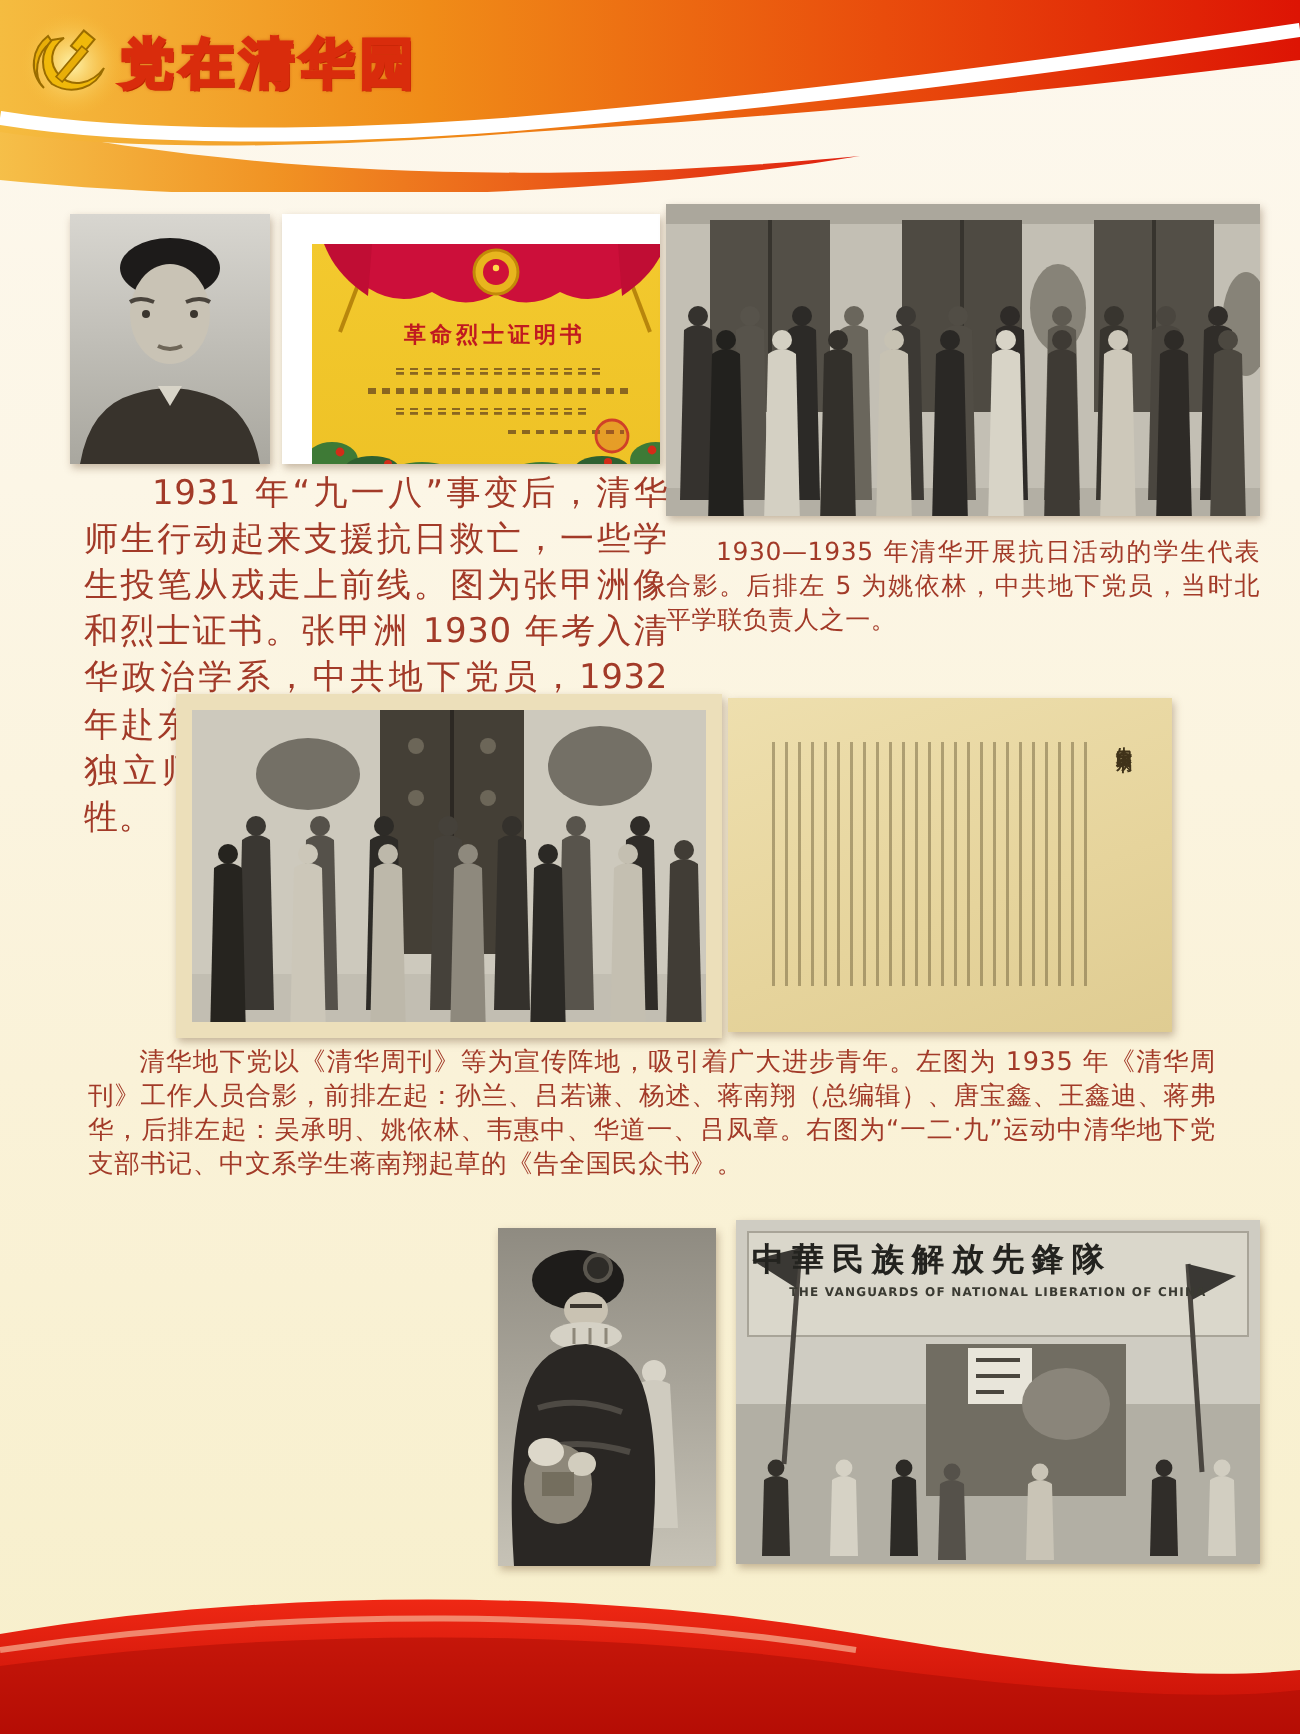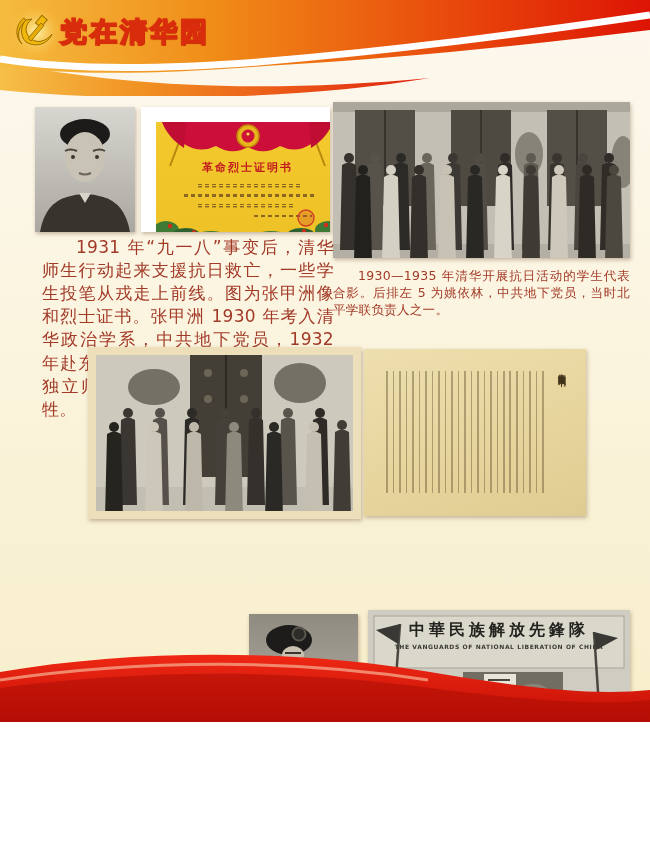--- a/index.html
+++ b/index.html
@@ -1,18 +1,18 @@
 <!DOCTYPE html>
 <html><head>
 <meta charset="utf-8">
 <style>
   *{margin:0;padding:0;box-sizing:border-box}
   html,body{width:650px;height:867px}
   body{position:relative;font-family:"DejaVu Sans",sans-serif;background:#fff;overflow:hidden}
-  .poster{position:absolute;left:0;top:0;width:650px;height:722px;overflow:hidden;
+  .poster{position:absolute;left:0;top:0;width:650px;height:867px;overflow:hidden;
     background:linear-gradient(180deg,#fdf8ee 0%,#fcf6e6 28%,#faf2d8 62%,#f7efcb 100%)}
   .abs{position:absolute}
   .header{left:0;top:0;width:650px;height:96px}
   .header svg{display:block}
   .emblem{left:10px;top:6px;width:52px;height:52px}
   .page-title{left:60px;top:14px;font-size:27px;font-weight:bold;letter-spacing:3px;
     color:#ffdf2e;-webkit-text-stroke:1.6px #d92c0c;
     text-shadow:0 0 2px #b31e00,1px 1px 0 #c02500}
   figure{position:absolute;overflow:hidden;box-shadow:1px 2px 4px rgba(110,80,50,.38)}
   figure svg{display:block}
@@ -29,21 +29,21 @@
   .photo-group-right{left:333px;top:102px;width:297px;height:156px}
   .photo-group-mid{left:88px;top:347px;width:273px;height:172px;background:#ecdfba;padding:8px}
   .photo-doc{left:364px;top:349px;width:222px;height:167px;background:linear-gradient(160deg,#eedfae,#e6d49c 60%,#dfcc92)}
   .doc-cols{position:absolute;left:22px;top:22px;width:162px;height:122px;
     background:repeating-linear-gradient(90deg,rgba(76,62,30,.45) 0 1.5px,rgba(76,62,30,0) 1.5px 6.5px);
     opacity:.85}
   .doc-title{position:absolute;right:20px;top:18px;writing-mode:vertical-rl;font-size:8px;
     letter-spacing:1px;color:#40331a;font-weight:bold}
   .photo-man{left:249px;top:614px;width:109px;height:169px}
   .photo-rally{left:368px;top:610px;width:262px;height:172px}
-  .banner-cn{position:absolute;left:8px;top:10px;width:246px;text-align:center;
+  .banner-cn{position:absolute;left:8px;top:10px;width:246px;text-align:left;
     font-size:16px;font-weight:bold;letter-spacing:4px;color:#23231f}
   .banner-en{position:absolute;left:8px;top:32px;width:246px;text-align:center;
     font-size:6px;font-weight:bold;letter-spacing:.6px;color:#3a3a32;line-height:1.5}
   .footer{left:0;bottom:0;width:650px;height:78px}
 </style>
 </head>
 <body>
 
 <svg width="0" height="0" style="position:absolute" aria-hidden="true">
   <defs>
@@ -230,20 +230,21 @@
         <use href="#pL" x="246" y="162" fill="#413d36"></use>
       </g>
     </svg>
   </figure>
 
   <figure class="photo-doc">
     <div class="doc-cols"></div>
     <div class="doc-title">告全国民众书</div>
   </figure>
 
+  <p class="redtext c2">清华地下党以《清华周刊》等为宣传阵地，吸引着广大进步青年。左图为 1935 年《清华周刊》工作人员合影，前排左起：孙兰、吕若谦、杨述、蒋南翔（总编辑）、唐宝鑫、王鑫迪、蒋弗华，后排左起：吴承明、姚依林、韦惠中、华道一、吕凤章。右图为“一二·九”运动中清华地下党支部书记、中文系学生蒋南翔起草的《告全国民众书》。</p>
 
 
   <figure class="photo-man">
     <svg width="109" height="169" viewBox="0 0 109 169">
       <defs>
         <linearGradient id="mg" x1="0" y1="0" x2="0" y2="1">
           <stop offset="0" stop-color="#8f8b81"></stop>
             <stop offset="1" stop-color="#c6c2b6"></stop>
         </linearGradient>
       </defs>

